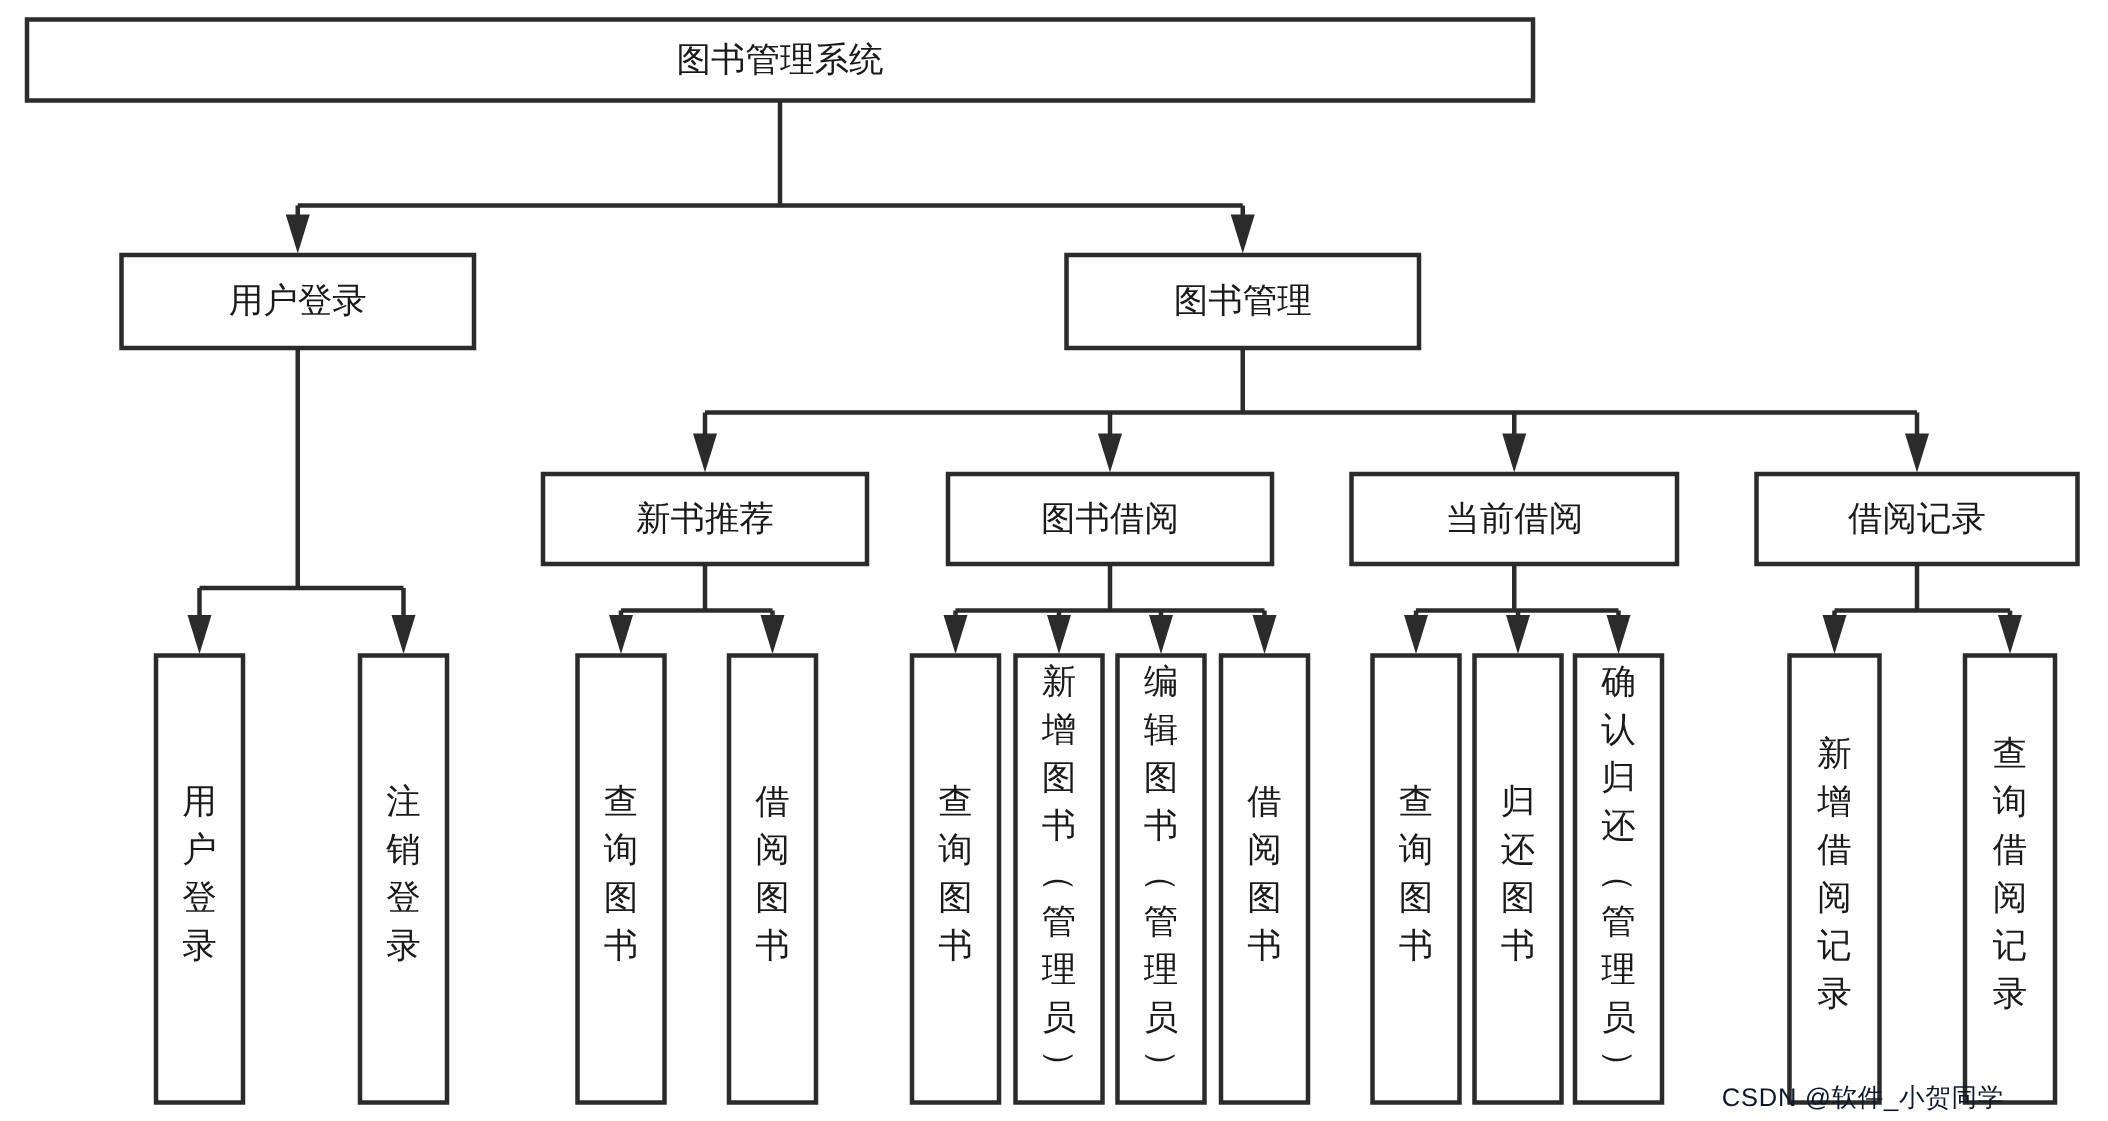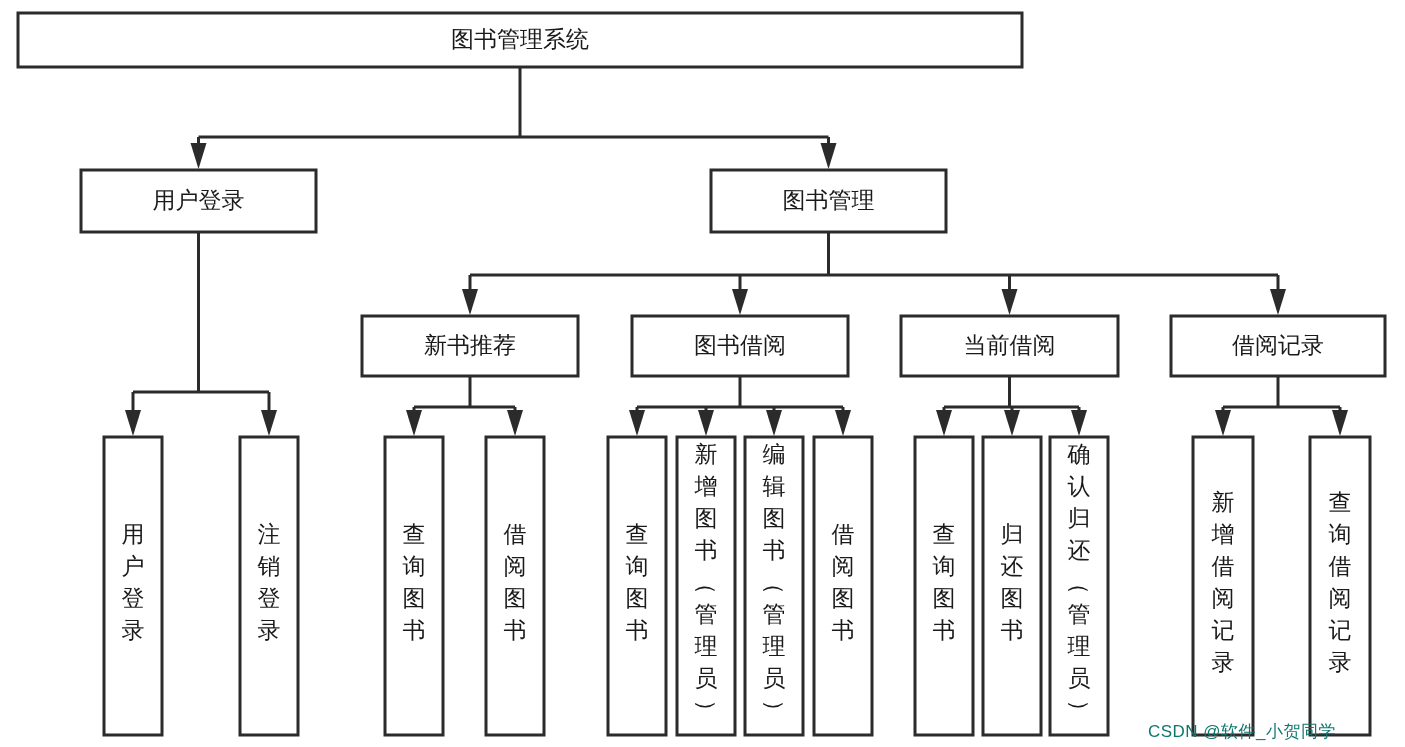--- a/index.html
+++ b/index.html
@@ -53,21 +53,21 @@
     font-size: 23px;
     fill: #1a1a1a;
     text-anchor: middle;
   }
   .watermark {
     position: absolute;
     right: 8px;
     bottom: 4px;
     font-family: "Liberation Sans", "DejaVu Sans", sans-serif;
     font-size: 17px;
-    color: #0f766e;
+    color: #0f172a;
     letter-spacing: 0.5px;
     white-space: nowrap;
     user-select: none;
   }
 </style>
 </head>
 <body>
 
 <div id="diagram-root">
   <svg class="diagram-canvas" id="diagram-svg" viewBox="0 0 1405 747" xmlns="http://www.w3.org/2000/svg">

